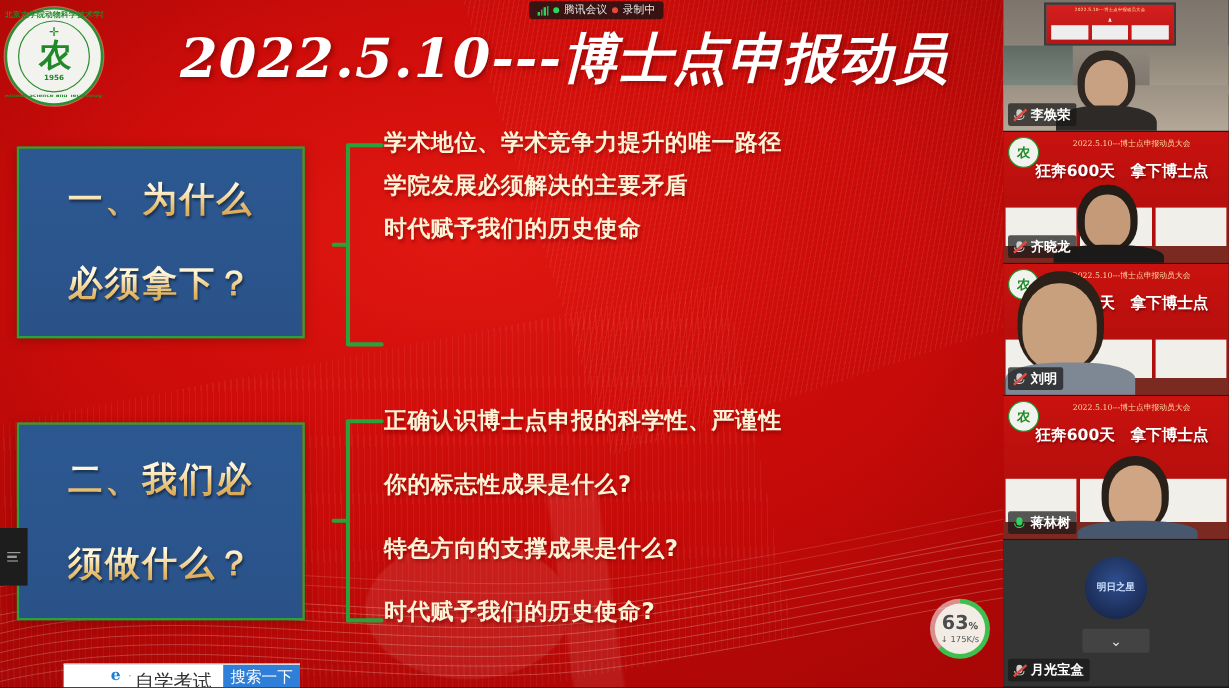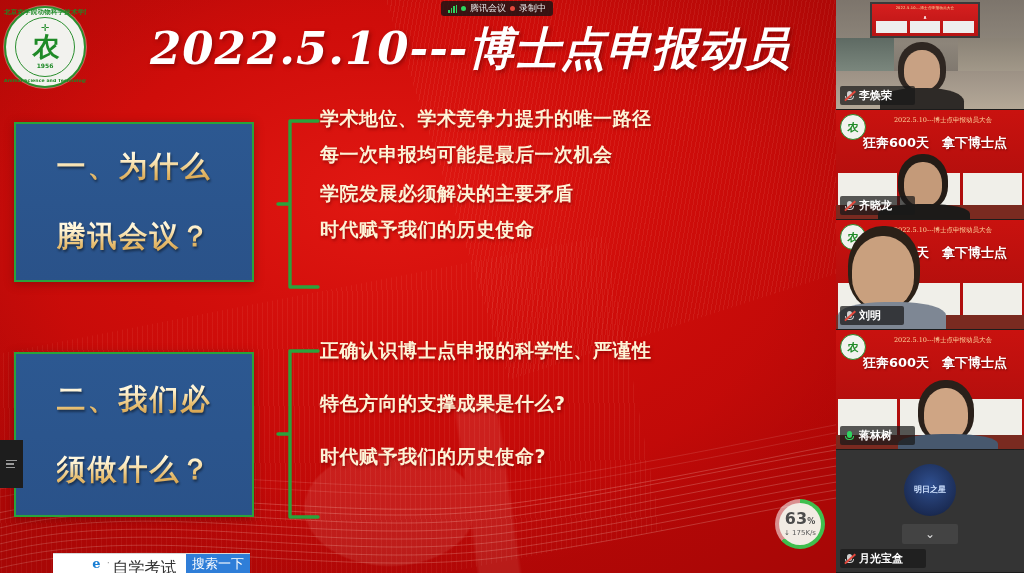--- a/index.html
+++ b/index.html
@@ -309,21 +309,21 @@
   .head {
     position: absolute; border-radius: 48% 48% 42% 42%;
   }
   .body { position:absolute; border-radius: 44% 44% 0 0; }
 
   
   .nametag {
     position: absolute; left: 4px; bottom: 4px;
     display: flex; align-items: center; gap: 4px;
     background: rgba(25,25,25,.72);
-    padding: 2px 23px 2px 4px;
+    padding: 2px 5px 2px 4px;
     border-radius: 2px;
     z-index: 5;
     margin-top: 17px;
   }
   .nametag .nm { color:#fff; font-size: 11px; font-weight: bold; white-space:nowrap; }
   .mic {
     width: 11px; height: 11px; position: relative; flex: 0 0 auto;
   }
   .mic .cap {
     position:absolute; left:3px; top:1px; width:5px; height:7px; border-radius:3px;
@@ -412,44 +412,44 @@
       <span class="dot-g"></span>
       <span>腾讯会议</span>
       <span class="dot-r"></span>
       <span>录制中</span>
     </div>
 
     <div id="slide-title">2022.5.10---博士点申报动员</div>
 
     <div id="topic-1" class="topic-box">
       <div class="topic-line">一、为什么</div>
-      <div class="topic-line">腾讯会议？</div>
+      <div class="topic-line">必须拿下？</div>
     </div>
 
     <div id="topic-2" class="topic-box">
       <div class="topic-line">二、我们必</div>
       <div class="topic-line">须做什么？</div>
     </div>
 
     <svg id="bracket-1" class="bracket" viewBox="0 0 44 172">
       <path d="M42,3 L14,3 L14,86 L2,86 L14,86 L14,169 L42,169" fill="none" stroke="#2aa23c" stroke-width="3.4" stroke-linecap="round" stroke-linejoin="round"></path>
     </svg>
     <svg id="bracket-2" class="bracket" viewBox="0 0 44 172">
       <path d="M42,3 L14,3 L14,86 L2,86 L14,86 L14,169 L42,169" fill="none" stroke="#2aa23c" stroke-width="3.4" stroke-linecap="round" stroke-linejoin="round"></path>
     </svg>
 
     <div id="group-1" class="text-group">
       <div class="slide-line">学术地位、学术竞争力提升的唯一路径</div>
-      <div class="slide-line sp">每一次申报均可能是最后一次机会</div>
       <div class="slide-line">学院发展必须解决的主要矛盾</div>
       <div class="slide-line">时代赋予我们的历史使命</div>
     </div>
 
     <div id="group-2" class="text-group">
       <div class="slide-line">正确认识博士点申报的科学性、严谨性</div>
+      <div class="slide-line">你的标志性成果是什么?</div>
       <div class="slide-line">特色方向的支撑成果是什么?</div>
       <div class="slide-line">时代赋予我们的历史使命?</div>
     </div>
 
     <div id="speed-widget">
       <div class="ring-bg"></div>
       <div class="ring-in">
         <div id="speed-pct"><span>63</span><span class="u">%</span></div>
         <div id="speed-rate">↓ 175K/s</div>
       </div>

